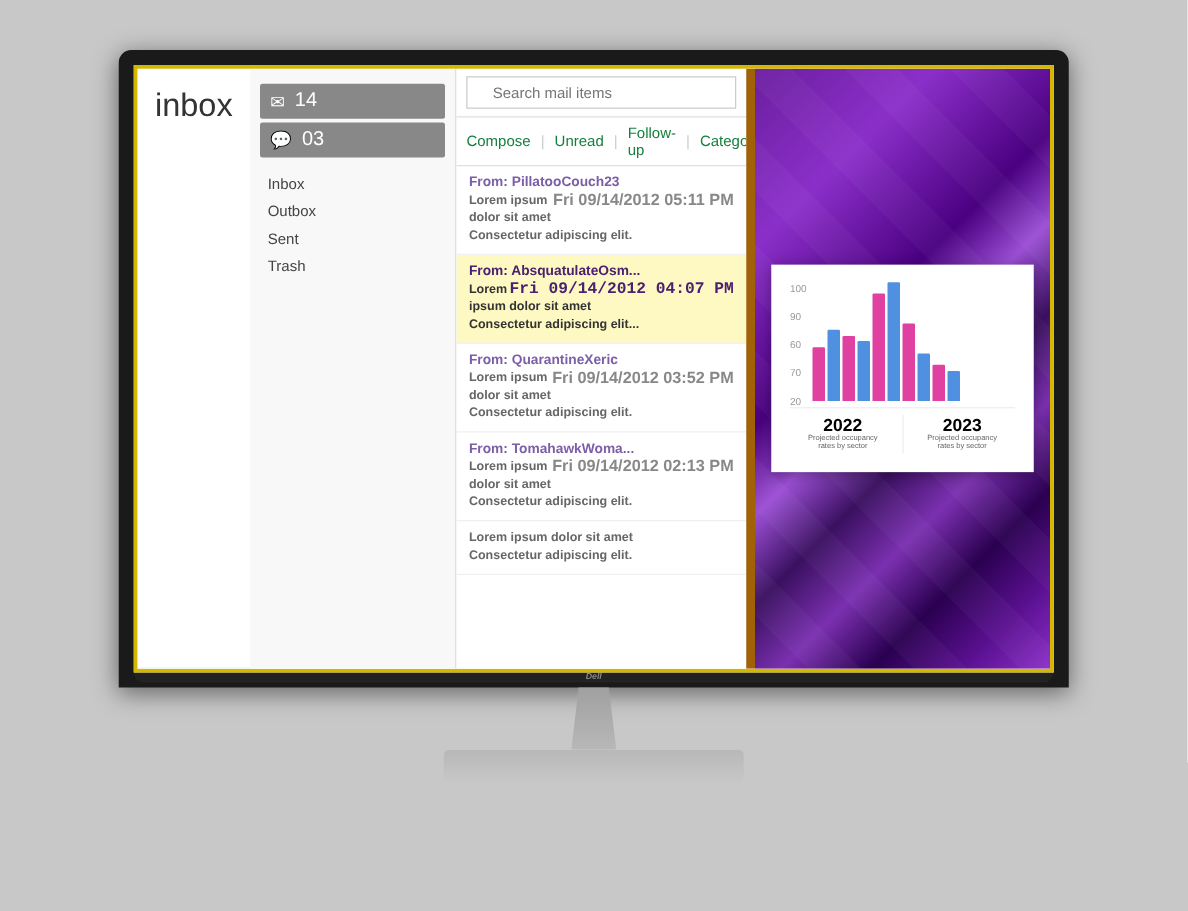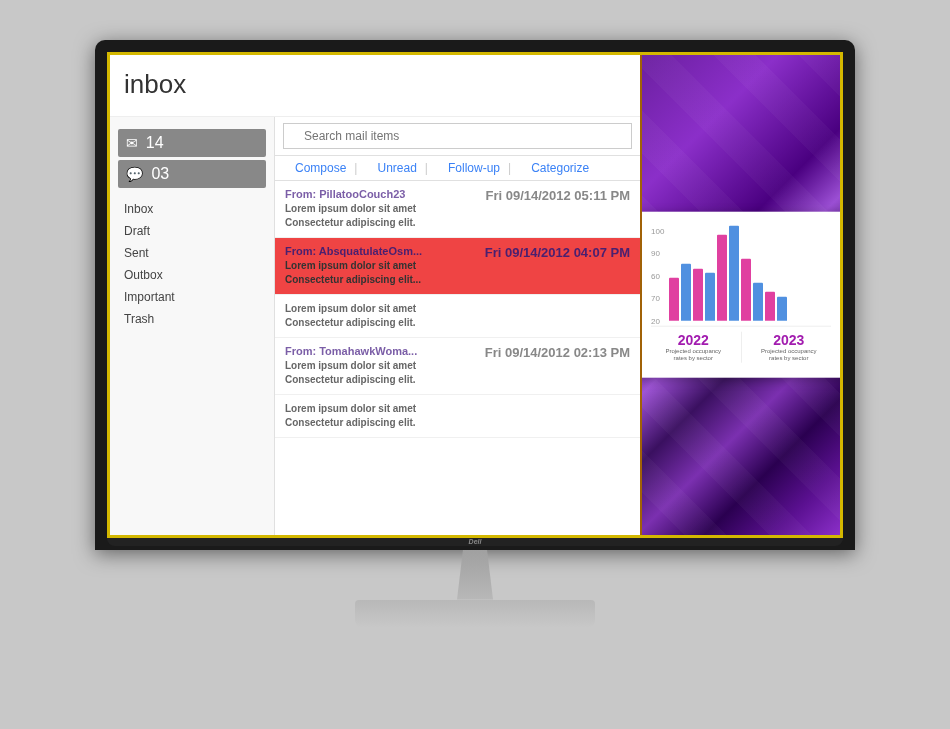--- a/index.html
+++ b/index.html
@@ -38,26 +38,26 @@
       height: 100%;
       background: #fff;
       display: flex;
       overflow: hidden;
       border: 3px solid #d4b800;
       position: relative;
     }
 
     
     .email-panel {
-      width: 532px;
+      width: 494px;
       height: 100%;
       background: #fff;
       display: flex;
-      flex-direction: column;
-      border-right: 2px solid #a16207;
+      flex-direction: row;
+      border-right: 7px solid #a16207;
       flex-shrink: 0;
     }
 
     
     .chart-panel {
       flex: 1;
       background: linear-gradient(135deg, #6b1fa0 0%, #8b2fc9 20%, #4a0080 40%, #9b4fd4 50%, #3a1060 60%, #7b30b0 70%, #2a0050 80%, #5a1090 90%, #8b2fc9 100%);
       position: relative;
       overflow: hidden;
     }
@@ -139,21 +139,21 @@
     }
 
     .chart-year-section {
       text-align: center;
       flex: 1;
     }
 
     .chart-year {
       font-size: 14px;
       font-weight: bold;
-      color: #a21caf;
+      color: #000000;
     }
 
     .chart-subtitle {
       font-size: 6px;
       color: #666;
       line-height: 1.3;
     }
 
     .chart-divider {
       width: 1px;
@@ -260,42 +260,41 @@
       gap: 0;
       padding: 5px 8px;
       border-bottom: 1px solid #e0e0e0;
       align-items: center;
       font-size: 12px;
       color: #555;
     }
 
     .toolbar-item {
       cursor: pointer;
-      color: #3b82f6;
-      margin-left: 12px;
+      color: #15803d;
     }
 
     .toolbar-sep {
       color: #ccc;
       margin: 0 8px;
     }
 
     .email-list {
       flex: 1;
       overflow-y: auto;
     }
 
     .email-item {
       padding: 7px 10px;
       border-bottom: 1px solid #f0f0f0;
       cursor: pointer;
     }
 
     .email-item.selected {
-      background: #ef4444;
+      background: #fef9c3;
     }
 
     .email-from {
       font-size: 11px;
       font-weight: bold;
       color: #7b5ea7;
       margin-bottom: 2px;
     }
 
     .email-item.selected .email-from {
@@ -303,20 +302,21 @@
     }
 
     .email-date {
       font-size: 13px;
       color: #888;
       float: right;
     }
 
     .email-item.selected .email-date {
       color: #4a2070;
+      font-family: Liberation Mono, monospace;
     }
 
     .email-preview {
       font-size: 10px;
       color: #666;
       line-height: 1.4;
       font-weight: bold;
     }
 
     .email-item.selected .email-preview {
@@ -373,24 +373,22 @@
             <div class="stat-row">
               <span class="stat-icon">✉</span>
               <span class="stat-count">14</span>
             </div>
             <div class="stat-row">
               <span class="stat-icon">💬</span>
               <span class="stat-count">03</span>
             </div>
             <div class="sidebar-nav">
               <div class="sidebar-item">Inbox</div>
-              <div class="sidebar-item">Draft</div>
+              <div class="sidebar-item">Outbox</div>
               <div class="sidebar-item">Sent</div>
-              <div class="sidebar-item">Outbox</div>
-              <div class="sidebar-item">Important</div>
               <div class="sidebar-item">Trash</div>
             </div>
           </div>
 
           <div class="main-content">
             <div class="search-bar">
               <input class="search-input" type="text" placeholder="Search mail items" style="">
             </div>
             <div class="toolbar">
               <span class="toolbar-item">Compose</span>
@@ -415,20 +413,24 @@
                 <div class="email-item selected">
     <div class="email-from">
       From: AbsquatulateOsm...
       <span class="email-date">Fri 09/14/2012 04:07 PM</span>
     </div>
     <div class="email-preview">
       Lorem ipsum dolor sit amet<br>Consectetur adipiscing elit...
     </div>
   </div>
                 <div class="email-item">
+    <div class="email-from">
+      From: QuarantineXeric
+      <span class="email-date">Fri 09/14/2012 03:52 PM</span>
+    </div>
     <div class="email-preview">
       Lorem ipsum dolor sit amet<br>Consectetur adipiscing elit.
     </div>
   </div>
                 <div class="email-item">
     <div class="email-from">
       From: TomahawkWoma...
       <span class="email-date">Fri 09/14/2012 02:13 PM</span>
     </div>
     <div class="email-preview">

